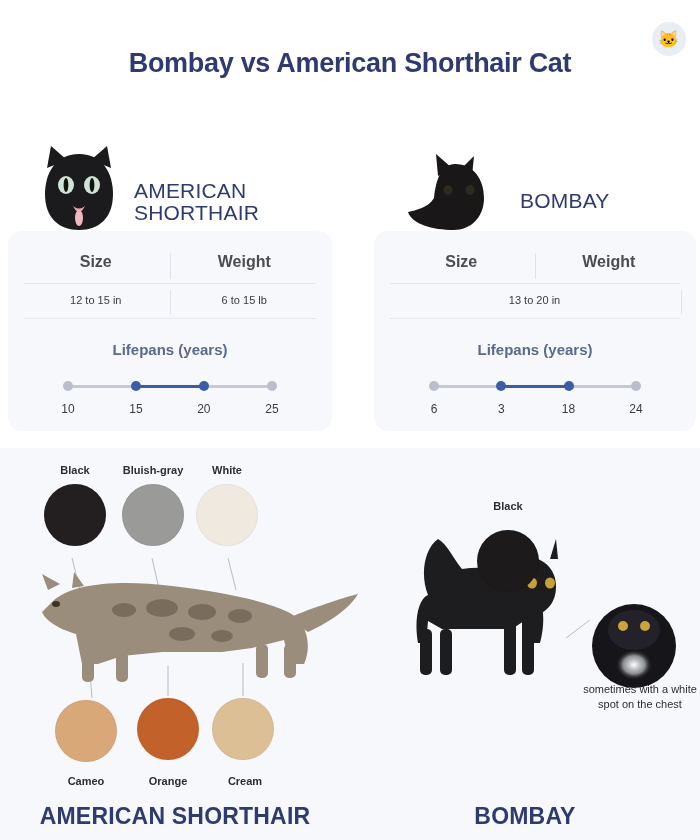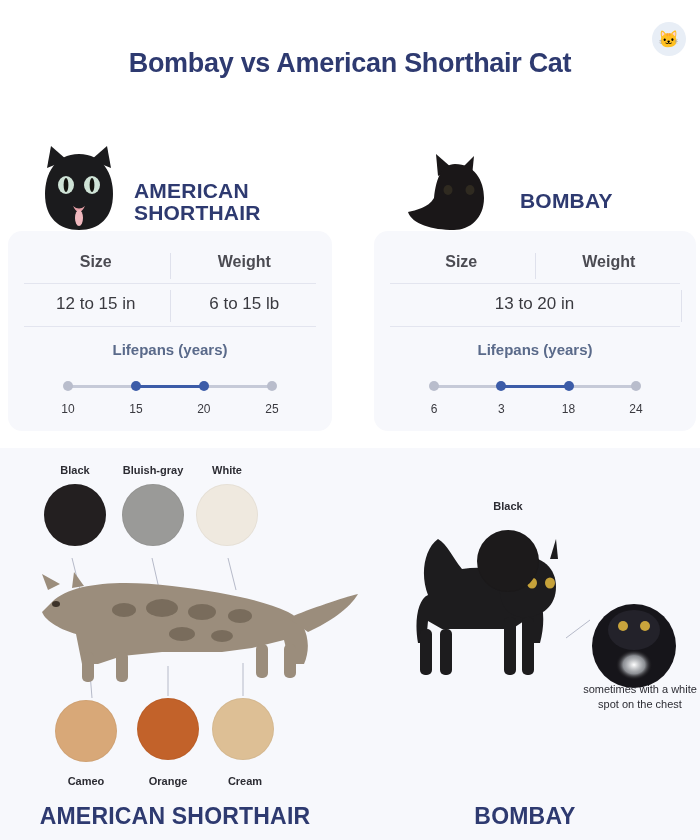--- a/index.html
+++ b/index.html
@@ -23,42 +23,42 @@
   .panel {
     position: absolute;
     background: #f7f8fc;
     border-radius: 14px;
   }
   .panel.left  { left: 8px;   top: 231px; width: 324px; height: 200px; }
   .panel.right { left: 374px; top: 231px; width: 322px; height: 200px; }
 
   .breed-name {
     position: absolute;
-    font-size: 21px; font-weight: bold; color: #2e3a70;
+    font-size: 21px; font-weight: normal; color: #2e3a70;
     line-height: 1.06; letter-spacing: 0.2px;
   }
   .breed-name.amsh { left: 134px; top: 180px; width: 190px; text-align: left; }
   .breed-name.bom  { left: 520px; top: 190px; width: 170px; text-align: left; }
 
   
   .cat-top { position: absolute; }
   .cat-top.amsh { left: 33px; top: 140px; width: 92px; height: 92px; }
   .cat-top.bom  { left: 402px; top: 150px; width: 100px; height: 82px; }
 
   
   .stats { position: absolute; top: 16px; left: 14px; right: 14px; }
   .stats-row { display: flex; }
   .stat-head {
     flex: 1; text-align: center;
     font-size: 16px; font-weight: bold; color: #4b4b52;
     padding: 6px 0 12px 0;
   }
   .stat-val {
     flex: 1; text-align: center;
-    font-size: 17px; color: #3a3a40;
+    font-size: 11px; color: #3a3a40;
     padding: 10px 0 12px 0;
   }
   .vline-head { width: 1px; background: #dfe1ec; margin: 6px 0 4px 0; }
   .hline { height: 1px; background: #e3e5ef; margin: 0 2px; }
 
   .lifespan-label {
     position: absolute; left: 0; right: 0; top: 110px;
     text-align: center; font-size: 15px; font-weight: bold; color: #5a6a8a;
   }
 

